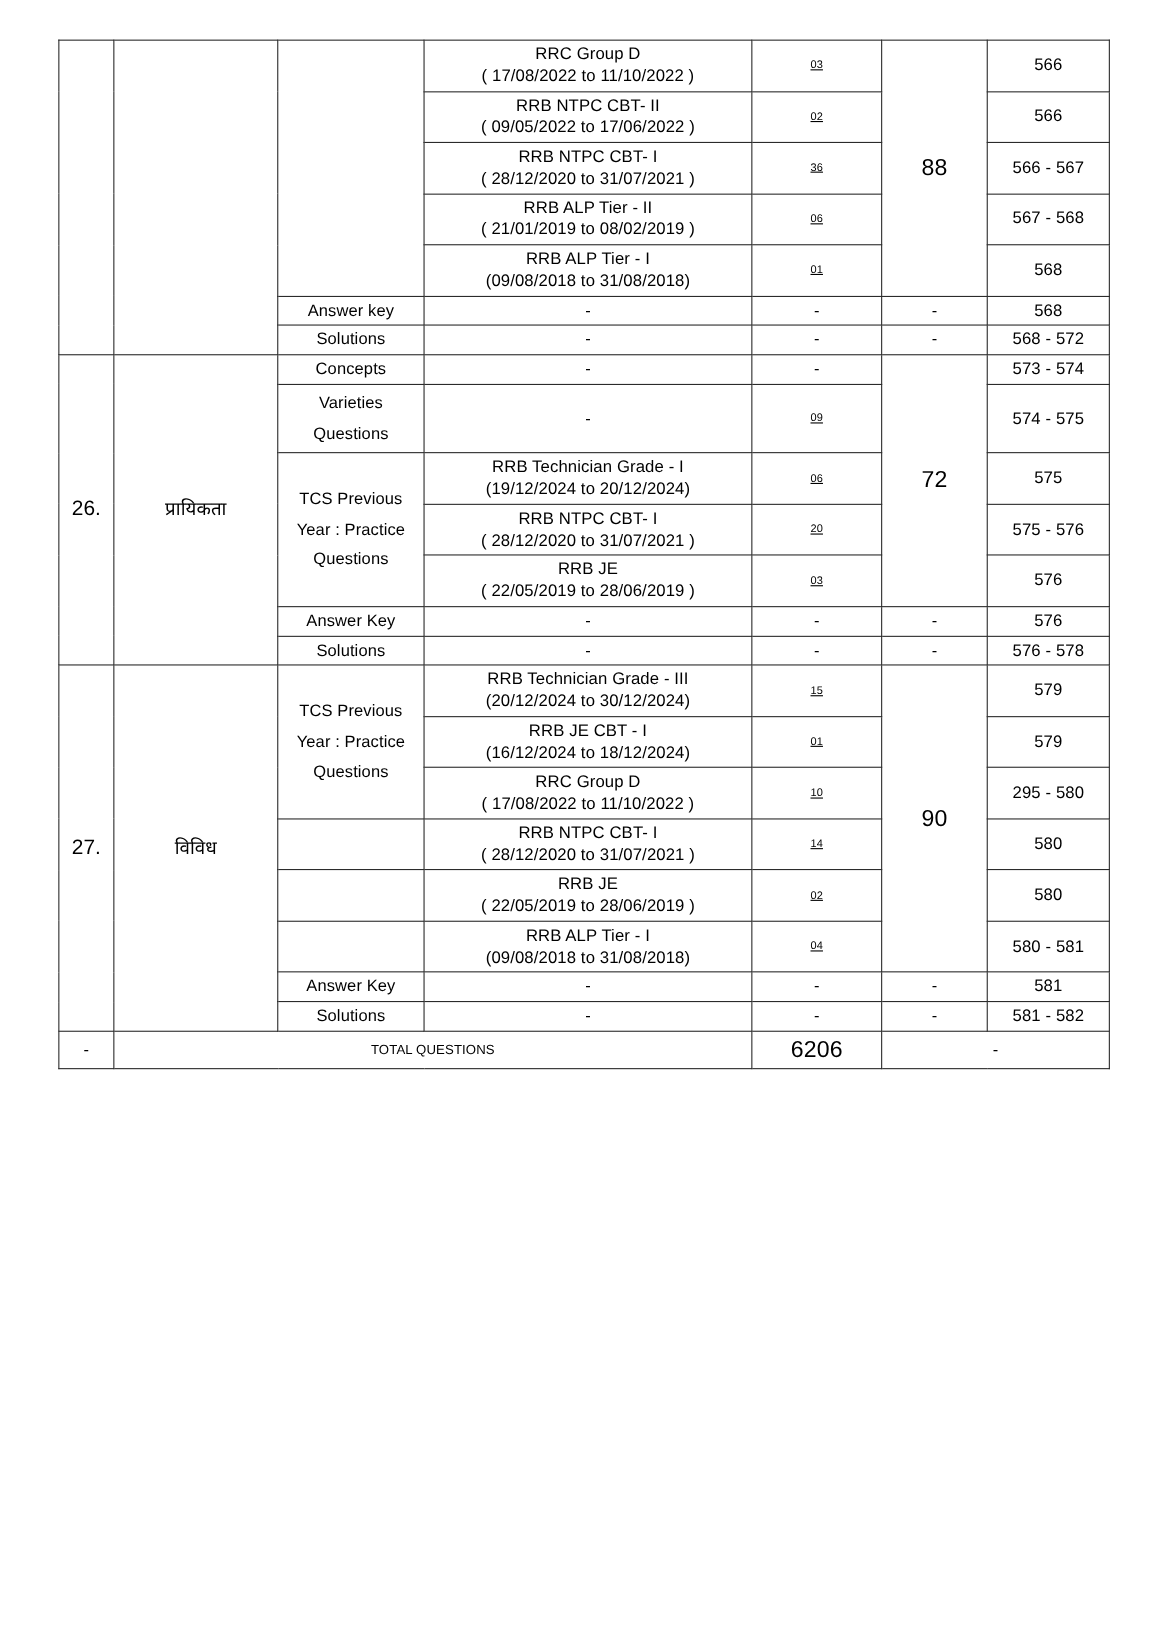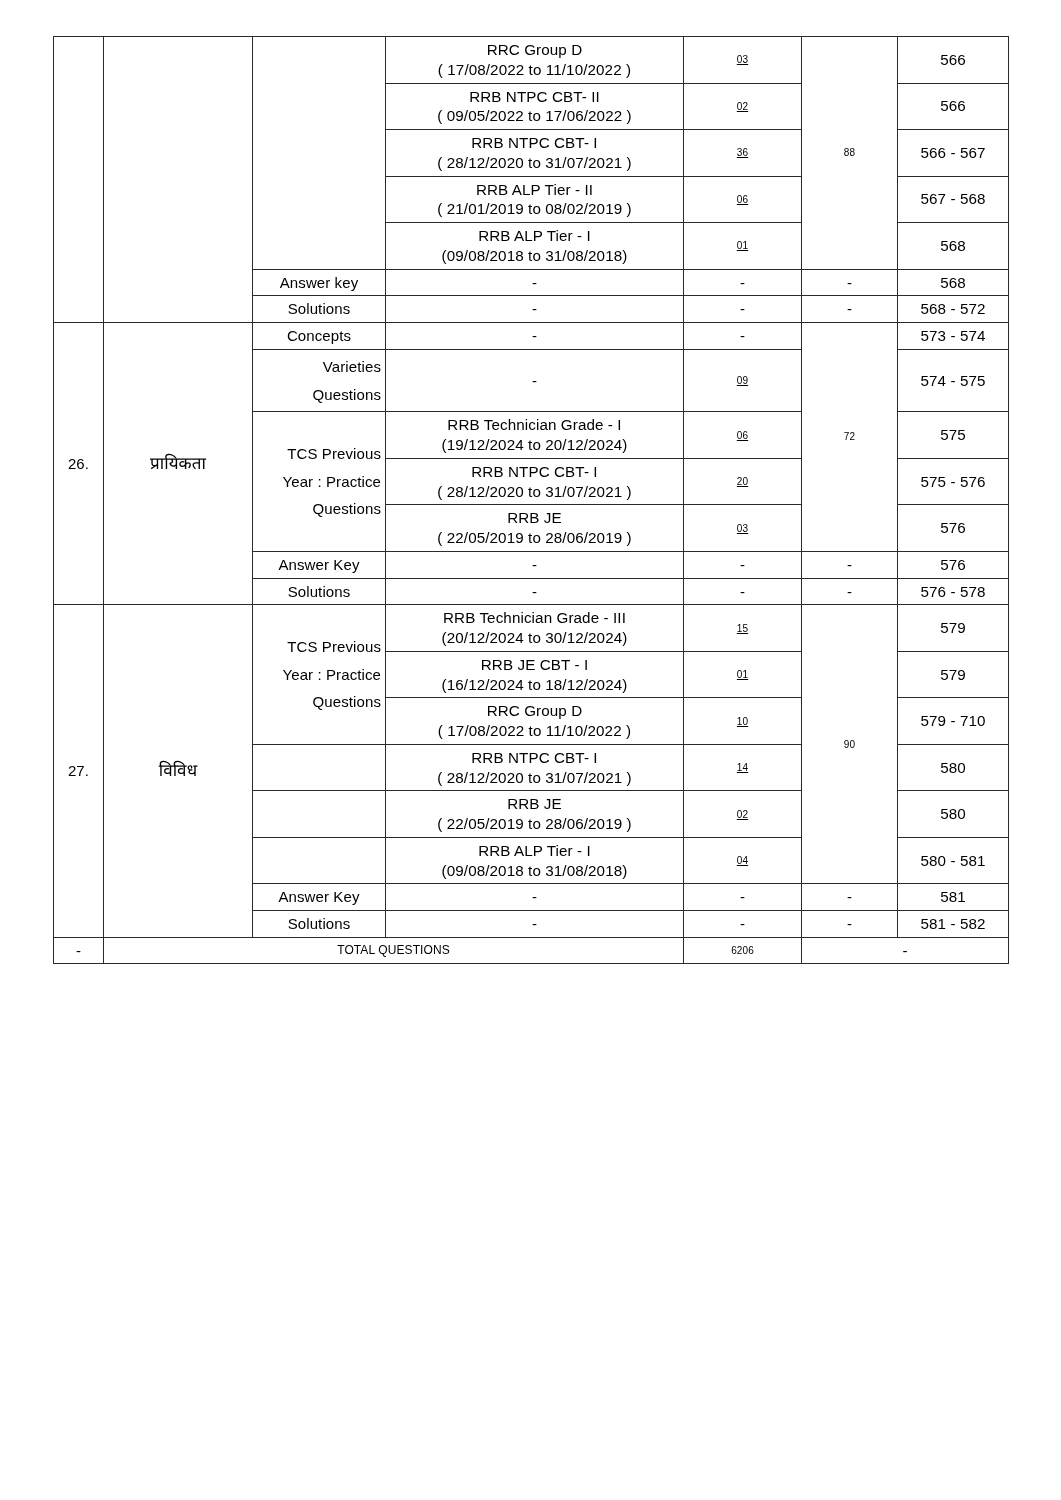--- a/index.html
+++ b/index.html
@@ -43,30 +43,30 @@
   }
   
   col.c1 { width: 50px; }
   col.c2 { width: 149px; }
   col.c3 { width: 133px; }
   col.c4 { width: 298px; }
   col.c5 { width: 118px; }
   col.c6 { width: 96px; }
   col.c7 { width: 111px; }
 
-  td.sn { vertical-align: top; padding-top: 9px; font-size: 15px; }
+  td.sn { vertical-align: top; padding-top: 9px; font-size: 19px; }
   td.subject { vertical-align: top; padding-top: 8px; font-size: 16.5px;
                font-family: "Liberation Sans", "DejaVu Sans", sans-serif; }
   td.stage { font-size: 15px; }
-  td.stage.multi { line-height: 1.85; text-align: right; }
+  td.stage.multi { line-height: 1.85; }
   td.exam { font-size: 15.2px; }
   td.exam .name { display: block; }
   td.exam .range { display: block; }
   td.num { font-size: 10px; text-decoration: underline; }
-  td.total-cnt { font-size: 10px; margin-top: 42px; }
+  td.total-cnt { font-size: 21px; margin-top: 42px; }
   td.pages { font-size: 15.2px; }
   td.dash { font-size: 15px; }
   td.total-label {
     font-weight: bold;
     font-size: 12px;
     letter-spacing: 0.6px;
   }
   .hi {
     font-family: "Liberation Sans", "DejaVu Sans", sans-serif;
     font-size: 17px;
@@ -251,21 +251,21 @@
           <td class="num">01</td>
           <td class="pages">579</td>
         </tr>
 
         <tr>
           <td class="exam">
             <span class="name">RRC Group D</span>
             <span class="range">( 17/08/2022 to 11/10/2022 )</span>
           </td>
           <td class="num">10</td>
-          <td class="pages">579 - 710</td>
+          <td class="pages">295 - 580</td>
         </tr>
 
         <tr>
           <td class="stage"></td>
           <td class="exam">
             <span class="name">RRB NTPC CBT- I</span>
             <span class="range">( 28/12/2020 to 31/07/2021 )</span>
           </td>
           <td class="num">14</td>
           <td class="pages">580</td>

